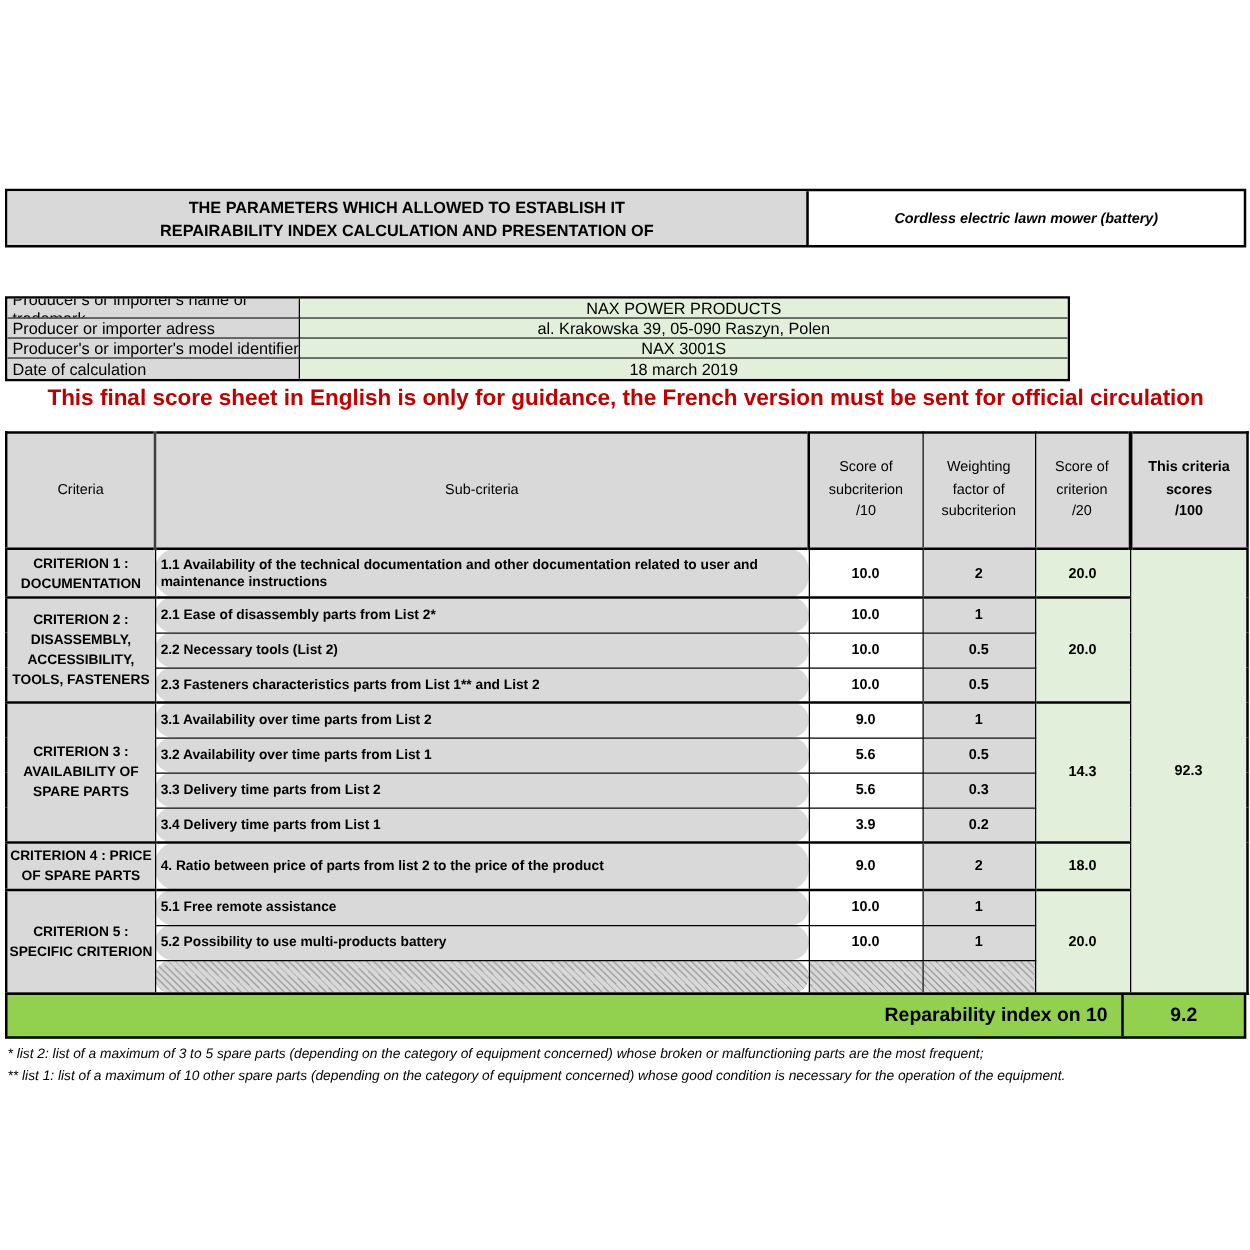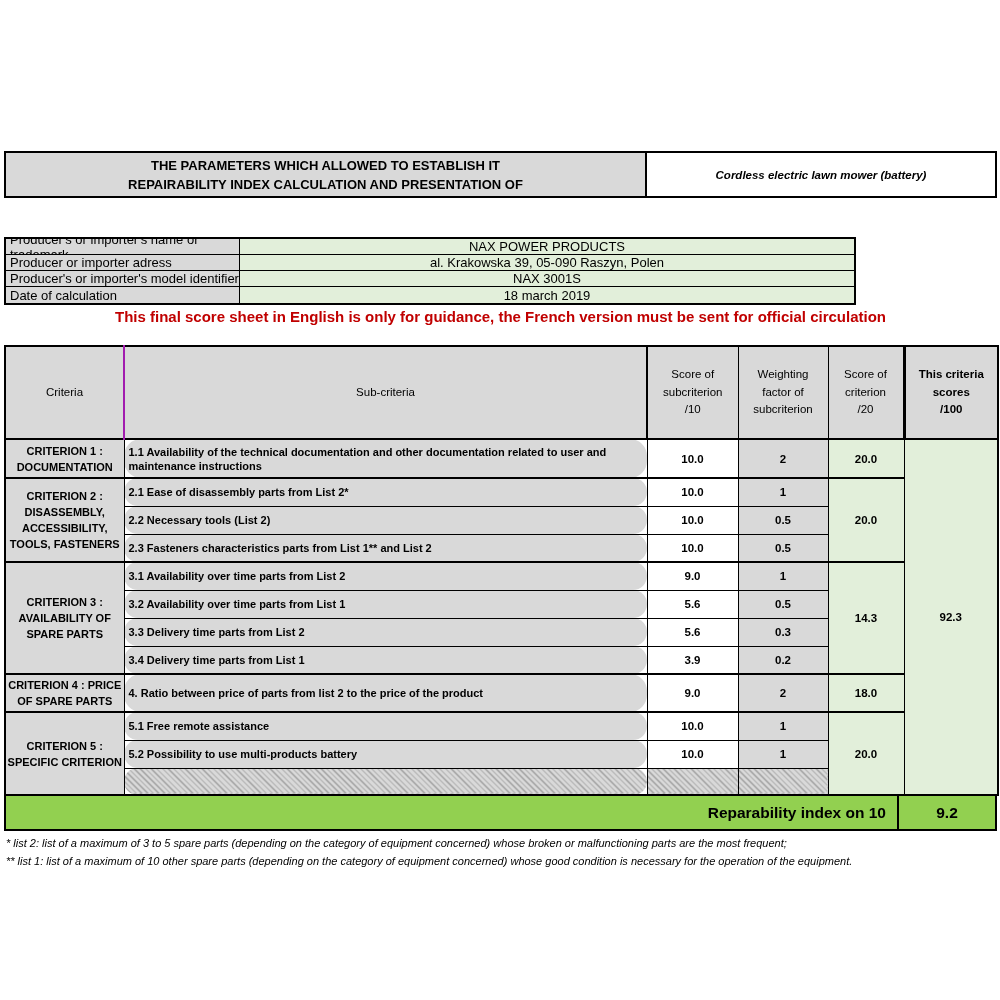--- a/index.html
+++ b/index.html
@@ -19,31 +19,31 @@
   .producer-table { position:absolute; left:4px; top:237px; width:852px; height:68px;
     border:2px solid #000; display:grid; grid-template-columns:234px 1fr;
     grid-auto-rows:1fr; font-size:13px; }
   .producer-table .cell { border-bottom:1px solid #000; display:flex; align-items:center; overflow:hidden; }
   .producer-table .cell.last { border-bottom:none; }
   .p-label { background:#d9d9d9; border-right:1px solid #000; padding-left:4px; }
   .p-value { background:#e2efda; justify-content:center; text-align:center; }
 
   
   .notice { position:absolute; left:4px; top:308px; width:993px; text-align:center;
-    color:#c00000; font-weight:bold; font-size:15px; }
+    color:#c00000; font-weight:bold; font-size:18px; }
 
   
   table.score { position:absolute; left:4px; top:345px; width:993px;
     border-collapse:collapse; table-layout:fixed; border:2px solid #000; }
   table.score th, table.score td { border:1px solid #000; vertical-align:middle; overflow:hidden; }
   thead tr { height:93px; }
   thead th { background:#d9d9d9; font-weight:normal; font-size:11.5px; line-height:1.55;
     text-align:center; white-space:pre-line; }
   thead th.th-criteria {}
-  thead th.th-sub { border-right:2px solid #000; border-left:2px solid #a21caf; }
+  thead th.th-sub { border-right:2px solid #000; border-left:2px solid #404040; }
   thead th { border-bottom:2px solid #000; }
   thead th.th-total { font-weight:bold; border-left:3px solid #000; }
   tr.h39 { height:39px; } tr.h38 { height:38px; } tr.h28 { height:28px; } tr.h27 { height:27px; }
   tr.group-start td { border-top:2px solid #000; }
   td.cell-criterion { background:#d9d9d9; font-weight:bold; font-size:11px; line-height:16px;
     text-align:center; white-space:pre-line; border-right:2px solid #000; border-left:2px solid #000; }
   td.cell-sub { background:#d9d9d9; font-weight:bold; font-size:11px; line-height:14px;
     text-align:left; padding:0 3px 0 4px; border-right:2px solid #000;border-radius:17px; }
   td.cell-score { background:#fff; font-weight:bold; font-size:11.5px; text-align:center; }
   td.cell-weight { background:#d9d9d9; font-weight:bold; font-size:11.5px; text-align:center; }

